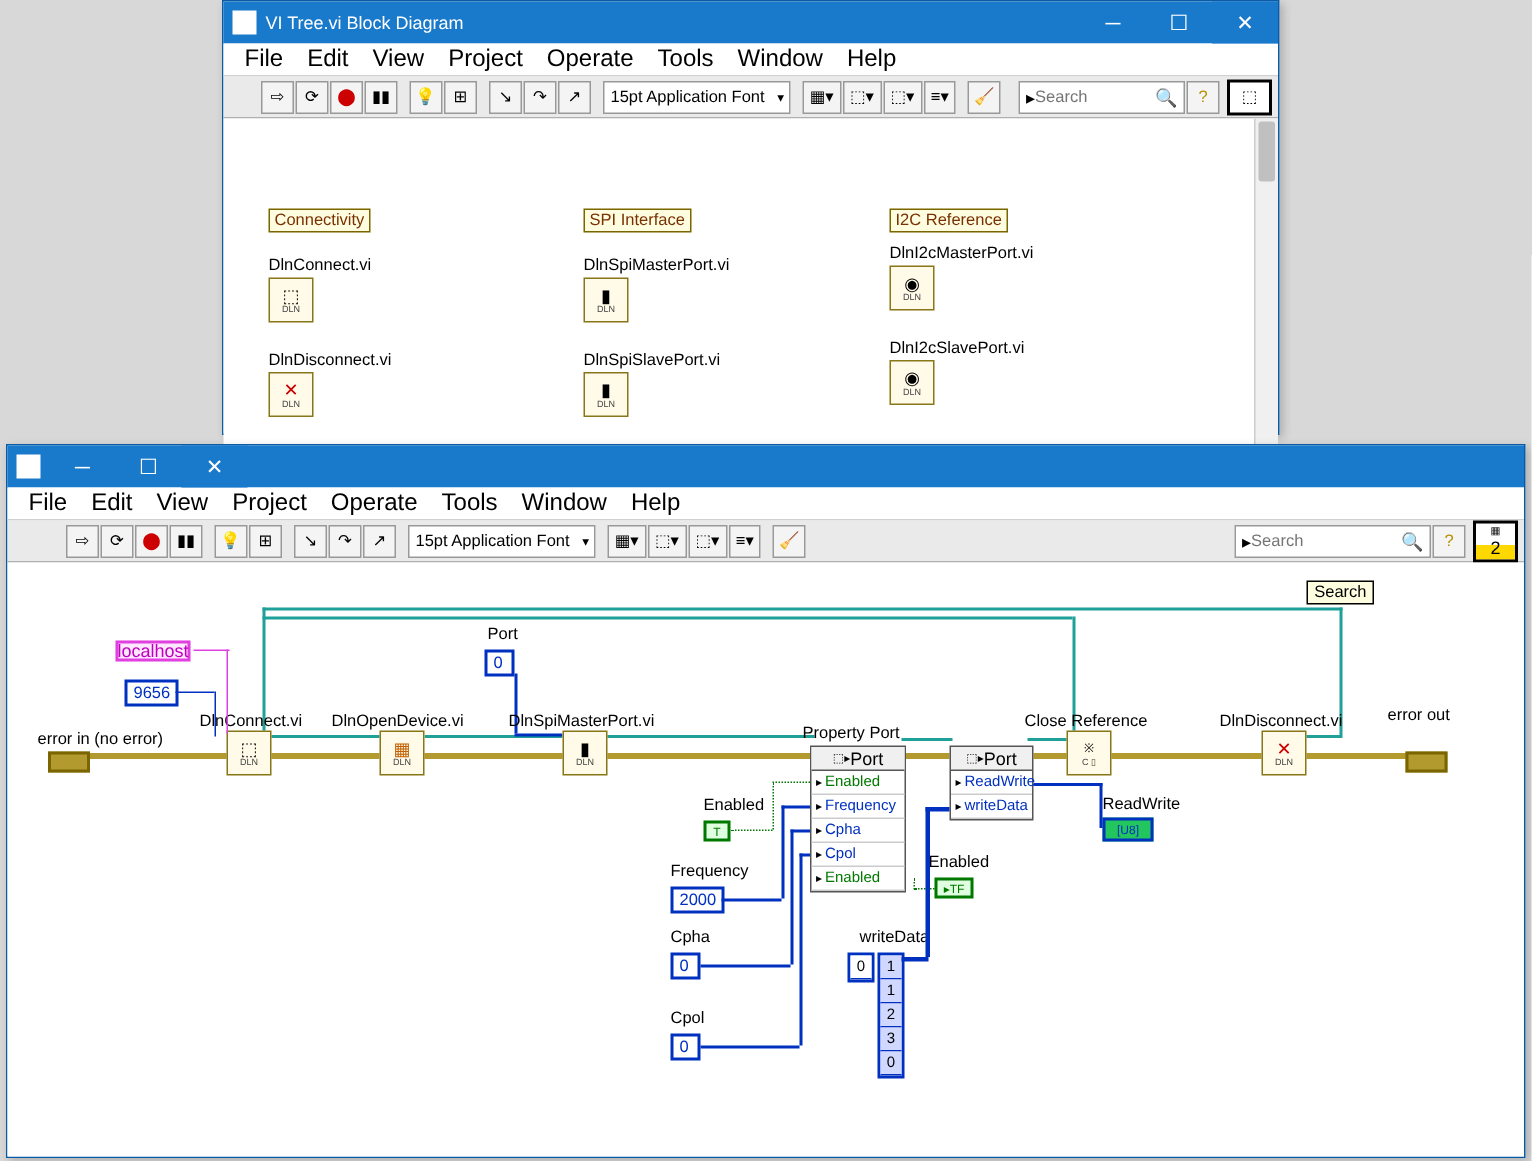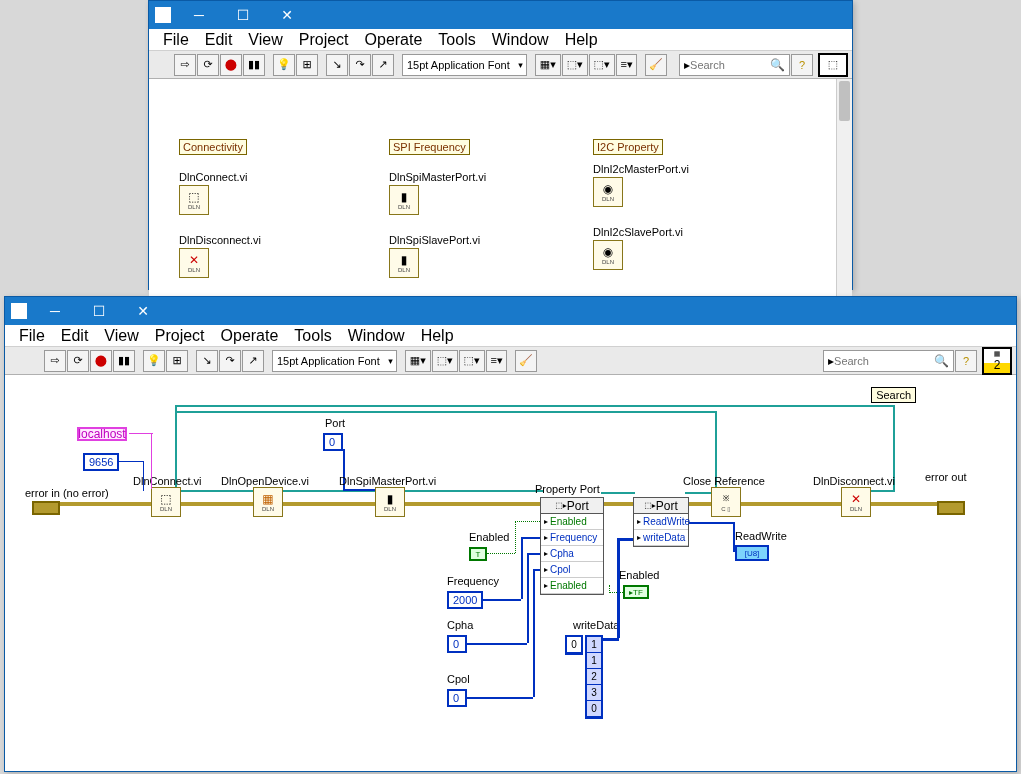--- a/index.html
+++ b/index.html
@@ -25,21 +25,21 @@
 .scrollbar-v{position:absolute;right:0;top:0;bottom:0;width:16px;background:#f0f0f0;border-left:1px solid #ccc}
 .scrollbar-v .thumb{position:absolute;left:2px;right:2px;top:2px;height:40px;background:#c0c0c0;border-radius:2px}
 
 .lbl{position:absolute;font-size:11px;color:#000;white-space:nowrap}
 .catlabel{position:absolute;border:1px solid #7a6500;background:#fffde0;padding:1px 3px;font-size:11px;color:#7a3000}
 .vinode{position:absolute;width:30px;height:30px;border:1px solid #88761a;background:#fffbe8;display:flex;flex-direction:column;align-items:center;justify-content:center;font-size:7px;line-height:1}
 .vinode .top{height:14px;display:flex;align-items:center;justify-content:center}
 .vinode .bot{font-size:6px;color:#444}
 .termnode{position:absolute;width:28px;height:14px;border:2px solid #007800;background:#e0ffe0;display:flex;align-items:center;justify-content:center;font-size:8px}
 .termnode.pink{border-color:#e040e0;background:#ffe8ff}
-.termnode.bluebox{border-color:#0030c0;background:#7dd3fc;color:#0030c0;height:16px}
+.termnode.bluebox{border-color:#0030c0;background:#22c55e;color:#0030c0;height:16px}
 .numbox{position:absolute;border:2px solid #0030c0;background:#fff;padding:1px 4px;font-size:11px;color:#0030c0;min-width:20px;text-align:left}
 .propnode{position:absolute;border:1px solid #555;background:#fff}
 .propnode .hdr{height:16px;border-bottom:1px solid #555;display:flex;align-items:center;justify-content:center;font-size:10px;background:#f0f0f0}
 .propnode .row{height:16px;border-bottom:1px solid #ccc;padding:0 3px;font-size:10px;display:flex;align-items:center;color:#0030c0}
 .propnode .row.green{color:#007800}
 .propnode .row::before{content:"▸";font-size:8px;margin-right:2px;color:#000}
 .arraybox{position:absolute;border:2px solid #0030c0;background:#fff}
 .arraybox .cell{width:14px;height:16px;border-bottom:1px solid #0030c0;display:flex;align-items:center;justify-content:center;font-size:10px;background:#d0d8ff}
 .wire{position:absolute;background:#b39a2e;height:2px}
 .wire.v{width:2px;height:auto}
@@ -47,20 +47,21 @@
 .wire.blue{background:#0030c0}
 .wire.thick{height:4px}
 .searchtag{position:absolute;border:1px solid #000;background:#fffde0;padding:1px 4px;font-size:11px}
 </style>
 </head>
 <body>
 
 <div class="win" style="left:148px;top:0;width:705px;height:290px">
   <div class="titlebar">
     <div class="icon">⬚</div>
+    <div class="title">VI Tree.vi Block Diagram</div>
     <div class="wbtns">
       <div class="wbtn">─</div>
       <div class="wbtn">☐</div>
       <div class="wbtn close">✕</div>
     </div>
   </div>
   <div class="menubar">
     <div class="menuitem">File</div>
     <div class="menuitem">Edit</div>
     <div class="menuitem">View</div>
@@ -93,22 +94,22 @@
     <div class="tbtn w">⬚▾</div>
     <div class="tbtn w">≡▾</div>
     <div class="tsep"></div>
     <div class="tbtn">🧹</div>
     <div class="searchbox">▸<input placeholder="Search" style=""><span>🔍</span></div>
     <div class="tbtn" style="color:#b89000">?</div>
     <div class="tbtn" style="margin-left:4px;width:30px;height:24px;border:2px solid #000;background:#fff">⬚</div>
   </div>
   <div class="canvas" style="height:256px">
     <div class="catlabel" style="left:30px;top:60px">Connectivity</div>
-    <div class="catlabel" style="left:240px;top:60px">SPI Frequency</div>
-    <div class="catlabel" style="left:444px;top:60px">I2C Property</div>
+    <div class="catlabel" style="left:240px;top:60px">SPI Interface</div>
+    <div class="catlabel" style="left:444px;top:60px">I2C Reference</div>
 
     <div class="lbl" style="left:30px;top:92px">DlnConnect.vi</div>
     <div class="vinode" style="left:30px;top:106px">
         <div class="top">⬚</div>
         <div class="bot">DLN</div>
       </div>
 
     <div class="lbl" style="left:30px;top:155px">DlnDisconnect.vi</div>
     <div class="vinode" style="left:30px;top:169px">
         <div class="top" style="color:#c00">✕</div>

